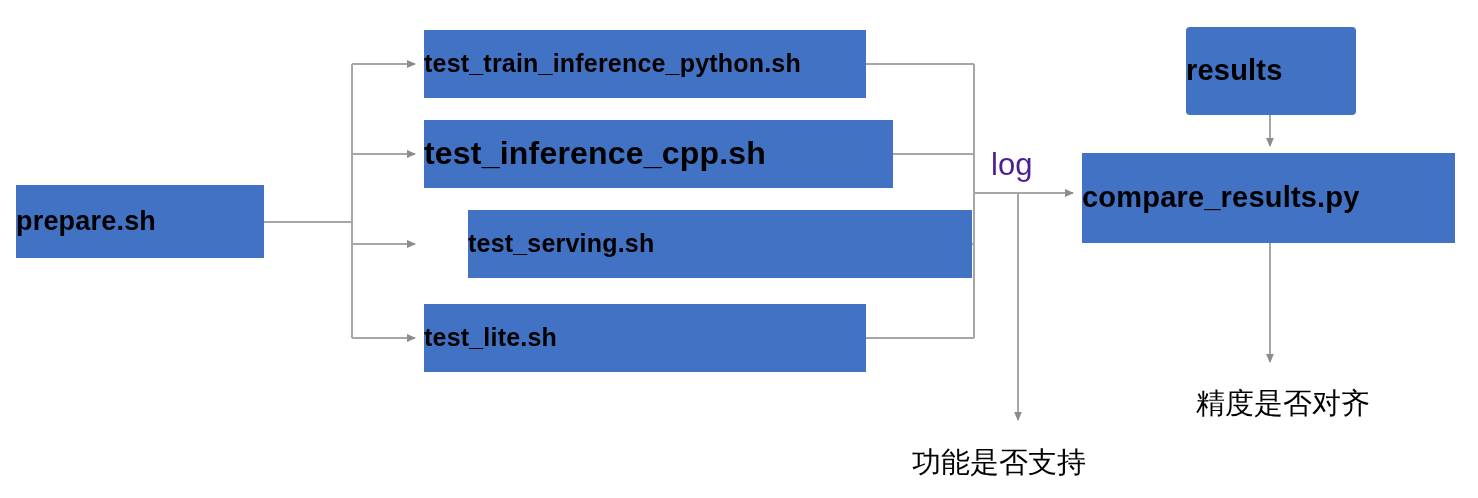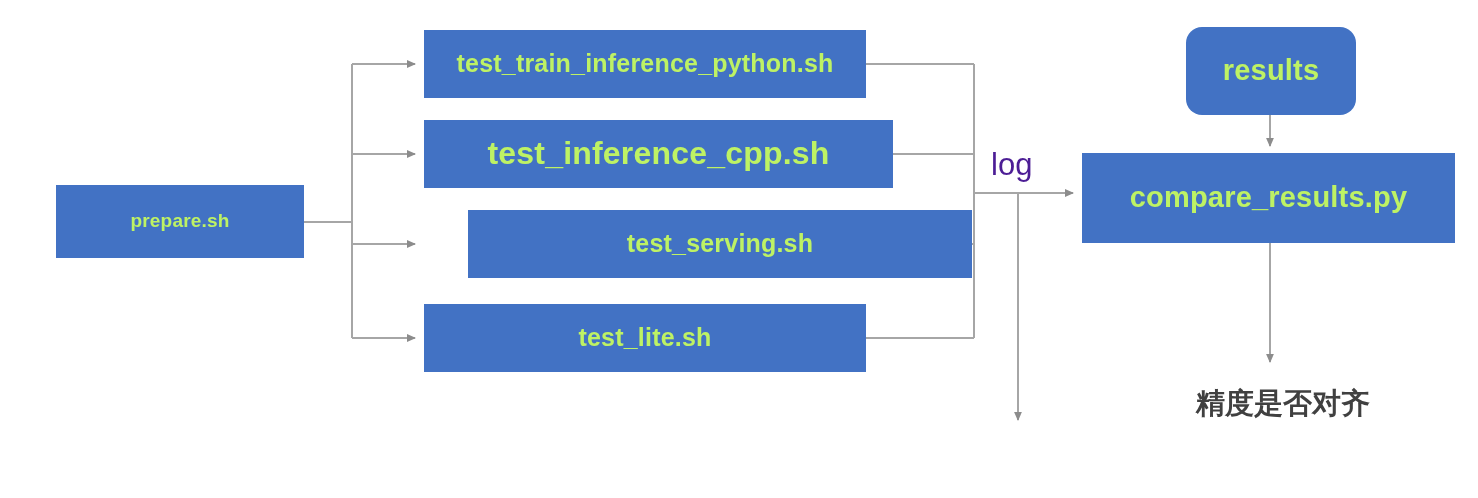--- a/index.html
+++ b/index.html
@@ -23,43 +23,43 @@
     position: absolute;
     top: 0;
     left: 0;
     width: 1478px;
     height: 498px;
   }
   .node-box {
     position: absolute;
     box-sizing: border-box;
     background: #4272C4;
-    color: #bef264;
+    color: #000000;
     display: flex;
     align-items: center;
-    justify-content: center;
+    justify-content: flex-start;
     font-weight: bold;
     letter-spacing: 0.2px;
     text-align: center;
     line-height: 1.1;
     user-select: none;
   }
   .node-rounded {
-    border-radius: 16px;
+    border-radius: 4px;
   }
   .edge-label {
     position: absolute;
     color: #4c1d95;
     font-weight: normal;
     user-select: none;
   }
   .note-text {
     position: absolute;
-    color: #404040;
-    font-weight: bold;
+    color: #000000;
+    font-weight: normal;
     white-space: nowrap;
     user-select: none;
   }
 </style>
 </head>
 <body>
 
 <div id="diagram-root">
 
   <svg class="flow-svg" viewBox="0 0 1478 498">
@@ -88,21 +88,21 @@
       <path d="M974,193 L1073,193" marker-end="url(#arrowhead)"></path>
 
       <path d="M1018,193 L1018,420" marker-end="url(#arrowhead)"></path>
 
       <path d="M1270,115 L1270,146" marker-end="url(#arrowhead)"></path>
 
       <path d="M1270,230 L1270,362" marker-end="url(#arrowhead)"></path>
     </g>
   </svg>
 
-  <div class="node-box" style="left:16px; top:185px; width:248px; height:73px; font-size:19px;margin-left:40px;">
+  <div class="node-box" style="left:16px; top:185px; width:248px; height:73px; font-size:27px;">
     <span>prepare.sh</span>
   </div>
 
   <div class="node-box" style="left:424px; top:30px; width:442px; height:68px; font-size:25px;">
     <span>test_train_inference_python.sh</span>
   </div>
 
   <div class="node-box" style="left:424px; top:120px; width:469px; height:68px; font-size:32px;">
     <span>test_inference_cpp.sh</span>
   </div>
@@ -118,16 +118,17 @@
   <div class="node-box node-rounded" style="left:1186px; top:27px; width:170px; height:88px; font-size:29px;">
     <span>results</span>
   </div>
 
   <div class="node-box" style="left:1082px; top:153px; width:373px; height:90px; font-size:29px;">
     <span>compare_results.py</span>
   </div>
 
   <div class="edge-label" style="left:991px; top:147px; font-size:31px;">log</div>
 
+  <div class="note-text" style="left:912px; top:443px; font-size:29px;">功能是否支持</div>
 
   <div class="note-text" style="left:1196px; top:384px; font-size:29px;">精度是否对齐</div>
 
 </div>
 
 </body></html>

